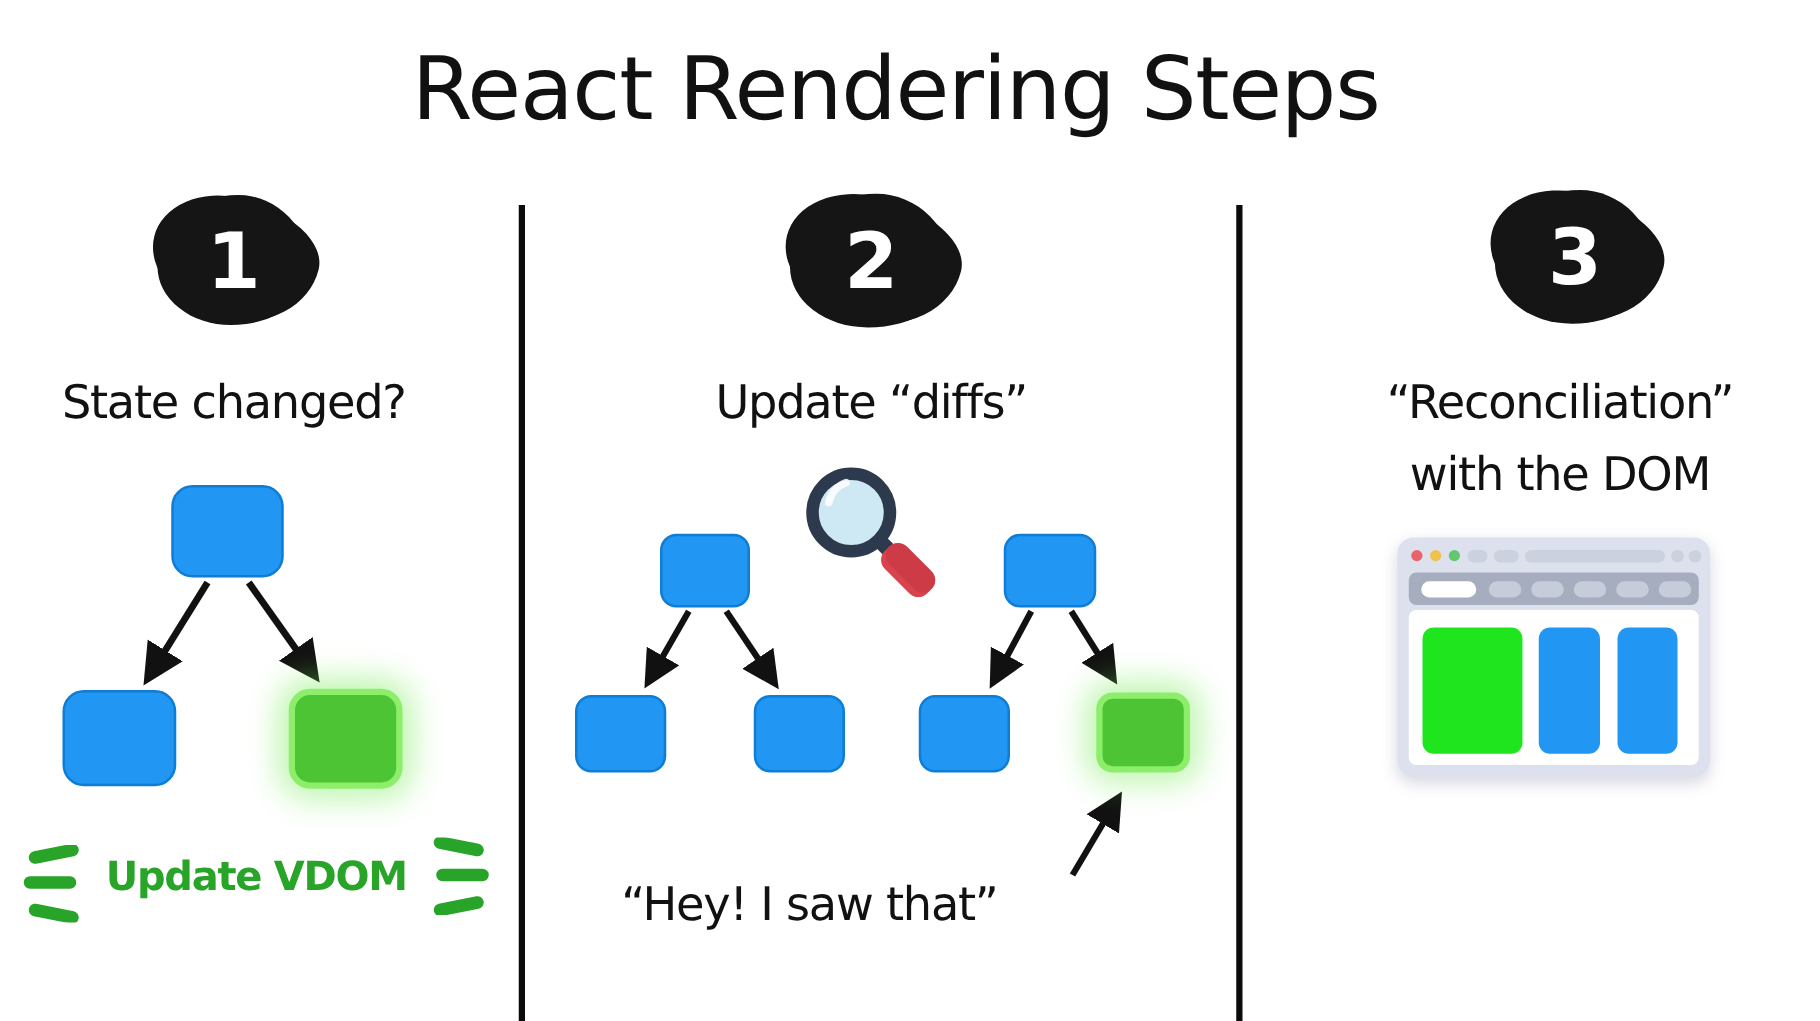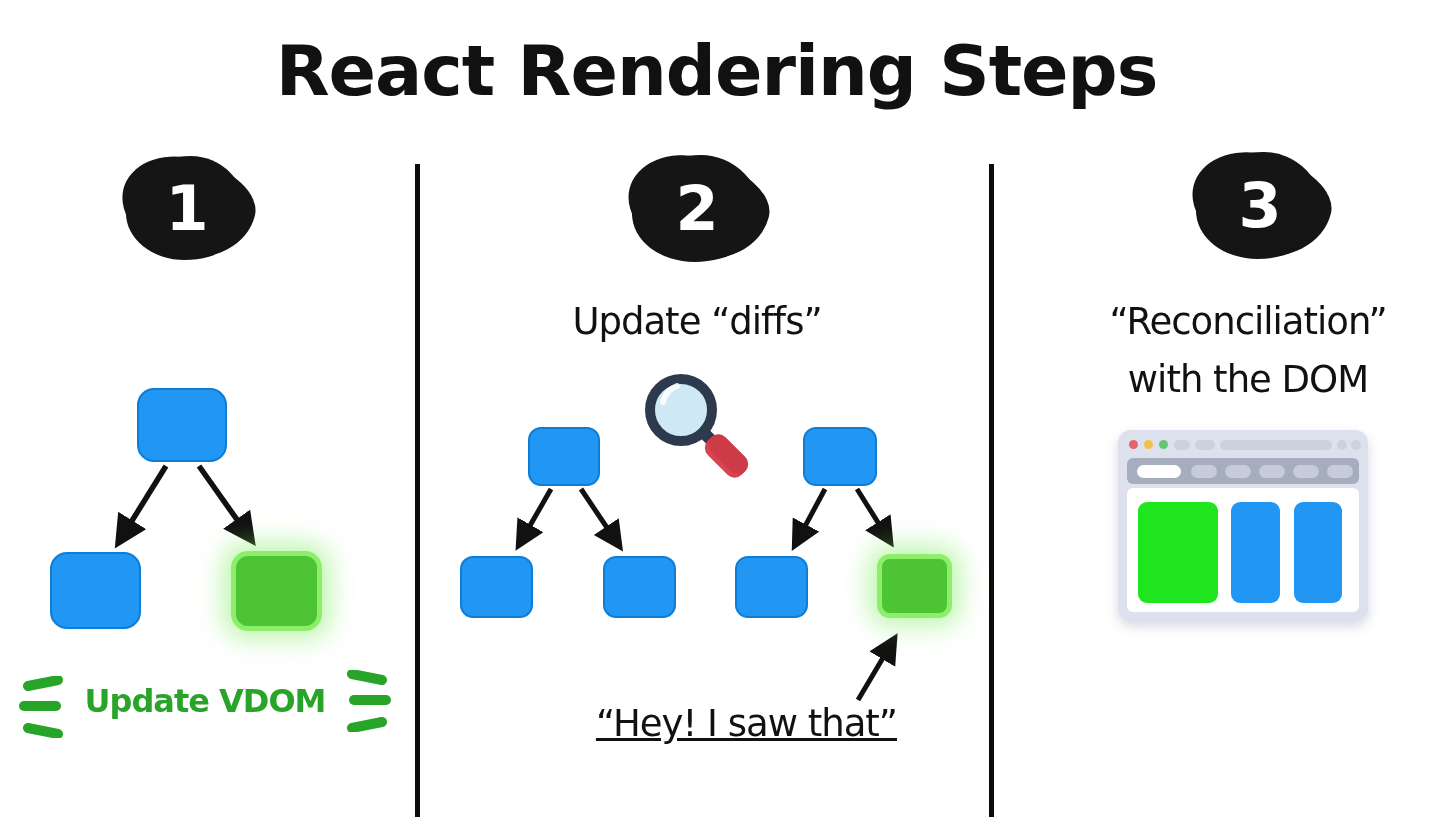--- a/index.html
+++ b/index.html
@@ -4,21 +4,21 @@
 <style>
   * { margin:0; padding:0; box-sizing:border-box; }
   html,body { background:#ffffff; }
   body { font-family:"DejaVu Sans","Liberation Sans",sans-serif; }
   .canvas {
     position:relative; width:1456px; height:817px;
     background:#ffffff; overflow:hidden;
   }
   .title {
     position:absolute; left:0; top:30px; width:1433px;
-    text-align:center; font-size:70px; font-weight:700; color:#111;
+    text-align:center; font-size:70px; font-weight:400; color:#111;
     letter-spacing:-1px;
   }
   .divider { position:absolute; top:164px; width:5px; height:653px; background:#0b0b0b; }
   .divider1 { left:415px; }
   .divider2 { left:989px; }
 
   
   .badge {
     position:absolute; background:#151515; color:#fff;
     display:flex; align-items:center; justify-content:center;
@@ -44,23 +44,22 @@
   }
   .small-r { border-radius:13px; }
 
   .arrow-layer { position:absolute; left:0; top:0; width:1456px; height:817px; pointer-events:none; }
 
   .caption-green {
     position:absolute; font-size:32px; font-weight:700; color:#28a428;
     letter-spacing:-1px; width:410px; text-align:center;
   }
   .caption-hey {
-    position:absolute; font-size:37px; color:#111; width:400px; text-align:right;
+    position:absolute; font-size:37px; color:#111; width:400px; text-align:left;
     letter-spacing:-1px;
-    text-decoration:underline;
   }
   .emph { position:absolute; }
 
   
   .browser {
     position:absolute; background:#dde1ee; border-radius:13px;
     box-shadow:0 5px 12px rgba(90,100,140,0.25);
   }
   .b-dot { position:absolute; top:10px; width:9px; height:9px; border-radius:50%; }
   .b-pill { position:absolute; top:10px; height:10px; border-radius:5px; background:#ccd1e0; }
@@ -93,20 +92,21 @@
     <line x1="551" y1="489" x2="520" y2="543" stroke="#111" stroke-width="5" marker-end="url(#ah)"></line>
     <line x1="581" y1="489" x2="618" y2="544" stroke="#111" stroke-width="5" marker-end="url(#ah)"></line>
     <line x1="825" y1="489" x2="796" y2="543" stroke="#111" stroke-width="5" marker-end="url(#ah)"></line>
     <line x1="857" y1="489" x2="889" y2="540" stroke="#111" stroke-width="5" marker-end="url(#ah)"></line>
     <line x1="858" y1="700" x2="893" y2="641" stroke="#111" stroke-width="5" marker-end="url(#ah)"></line>
   </svg>
 
   <div class="badge" style="left:126px; top:156px; width:122px; height:104px;">
     <span>1</span>
   </div>
+  <div class="col-label" style="left:7px; top:300px;">State changed?</div>
 
   <div class="node node-blue" style="left:137px; top:388px; width:90px; height:74px;"></div>
   <div class="node node-blue" style="left:50px;  top:552px; width:91px; height:77px;"></div>
   <div class="node node-green" style="left:231px; top:551px; width:91px; height:80px;"></div>
 
   <svg class="emph" style="left:18px; top:676px;" width="46" height="62" viewBox="0 0 46 62">
     <g stroke="#28a428" stroke-width="10" stroke-linecap="round" fill="none">
       <line x1="10" y1="10" x2="40" y2="4"></line>
       <line x1="6" y1="30" x2="38" y2="30"></line>
       <line x1="10" y1="52" x2="40" y2="58"></line>

